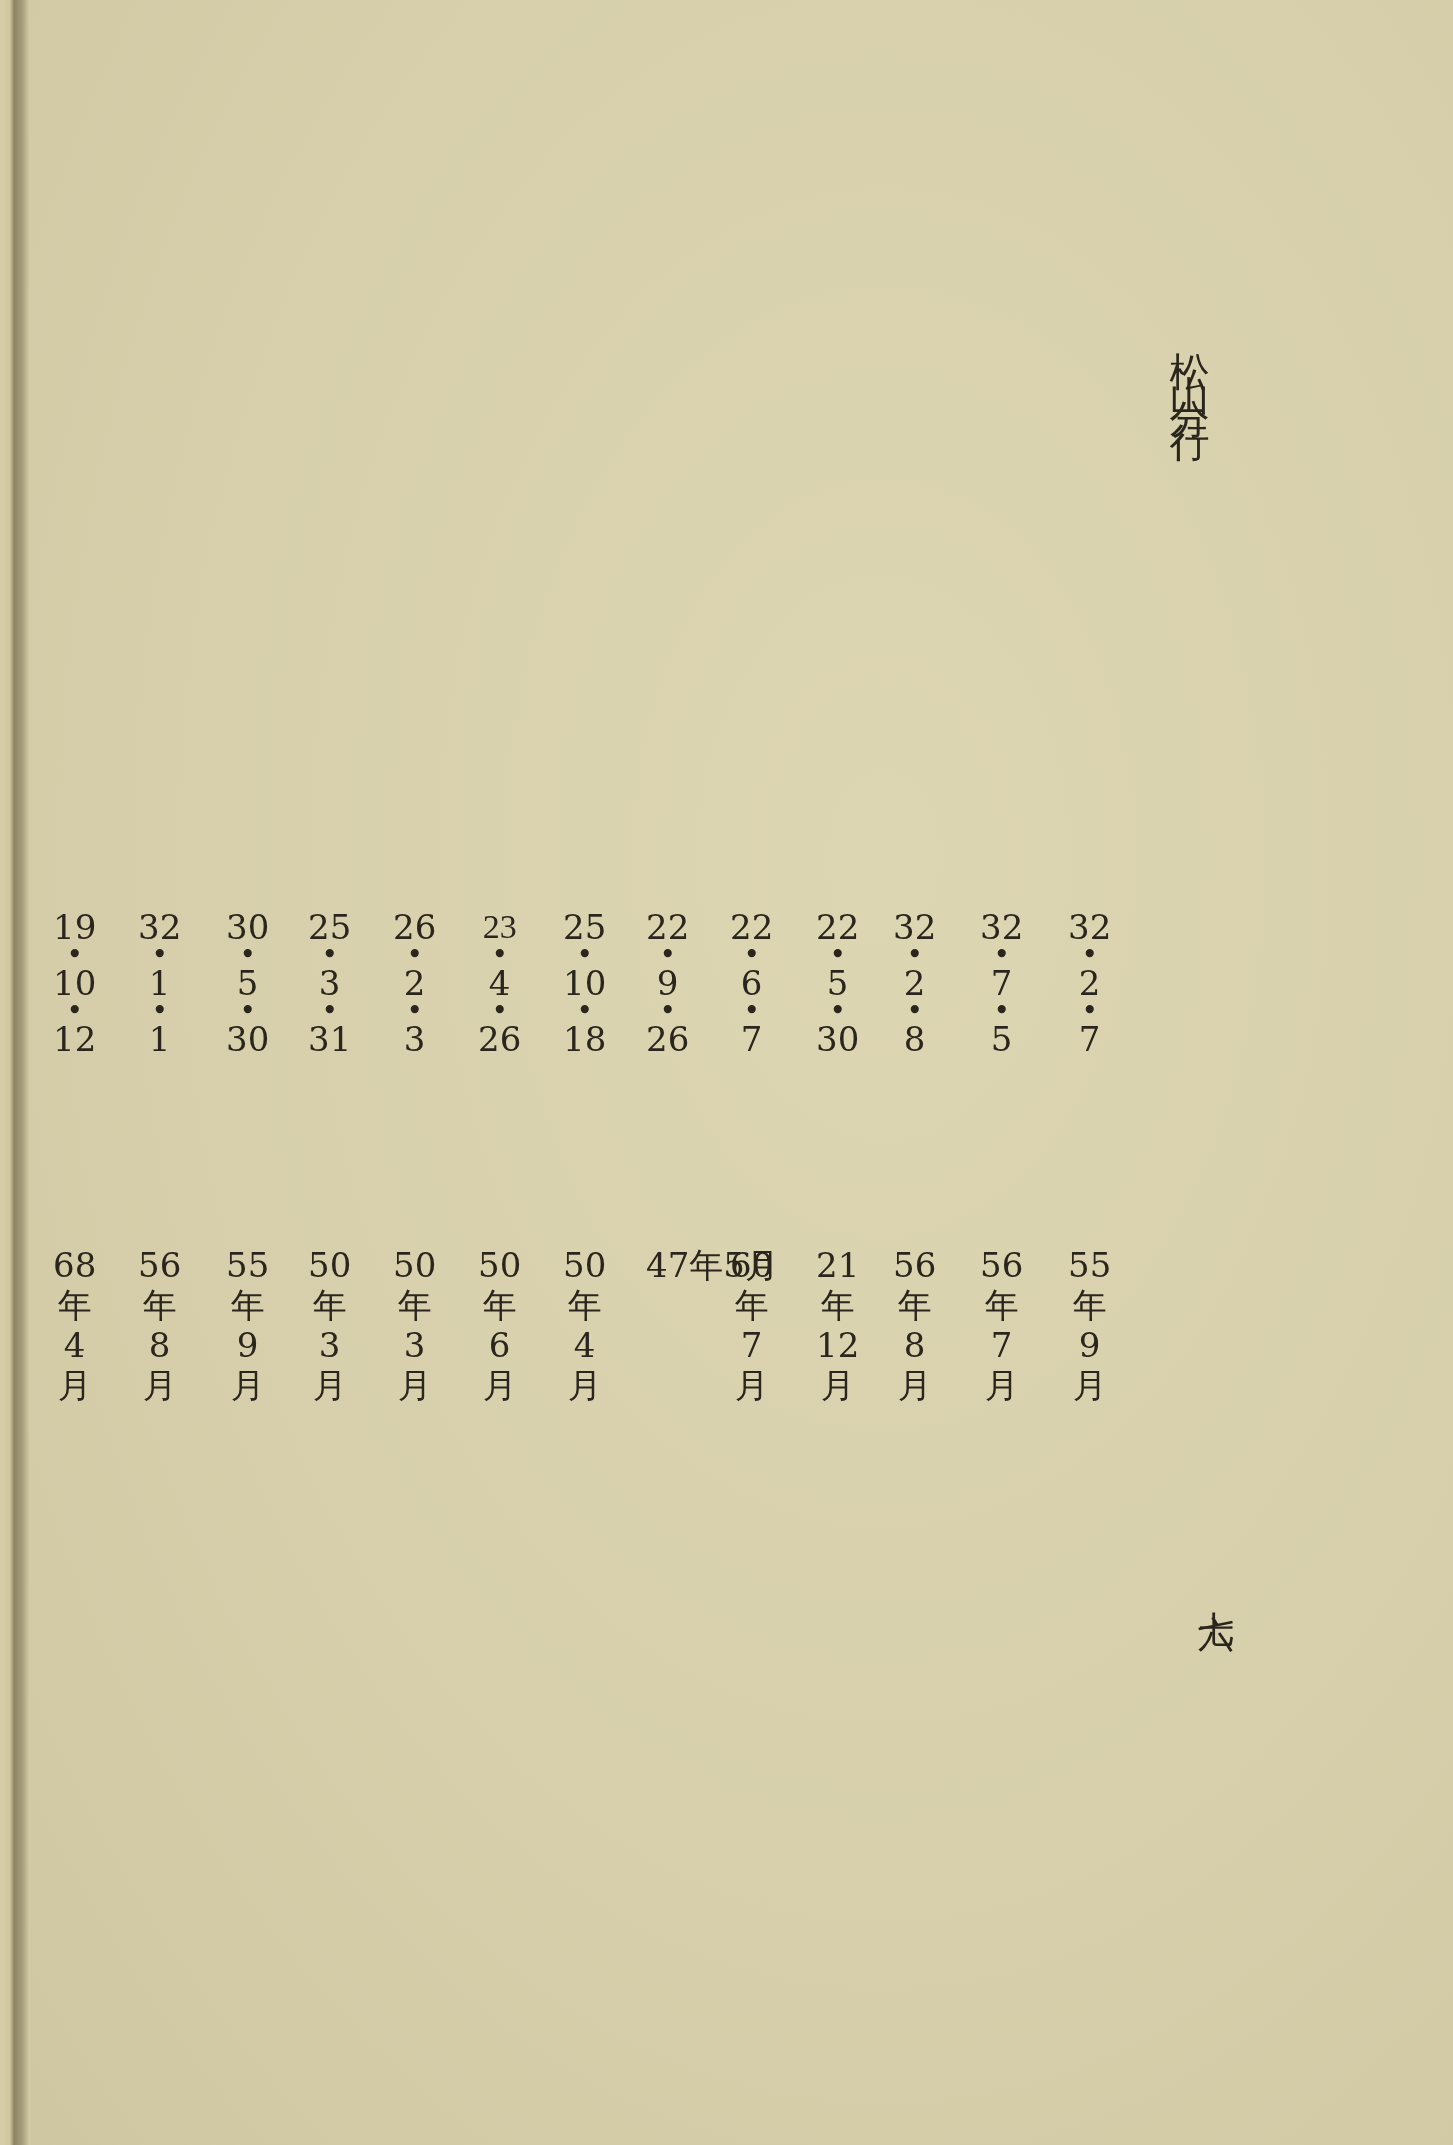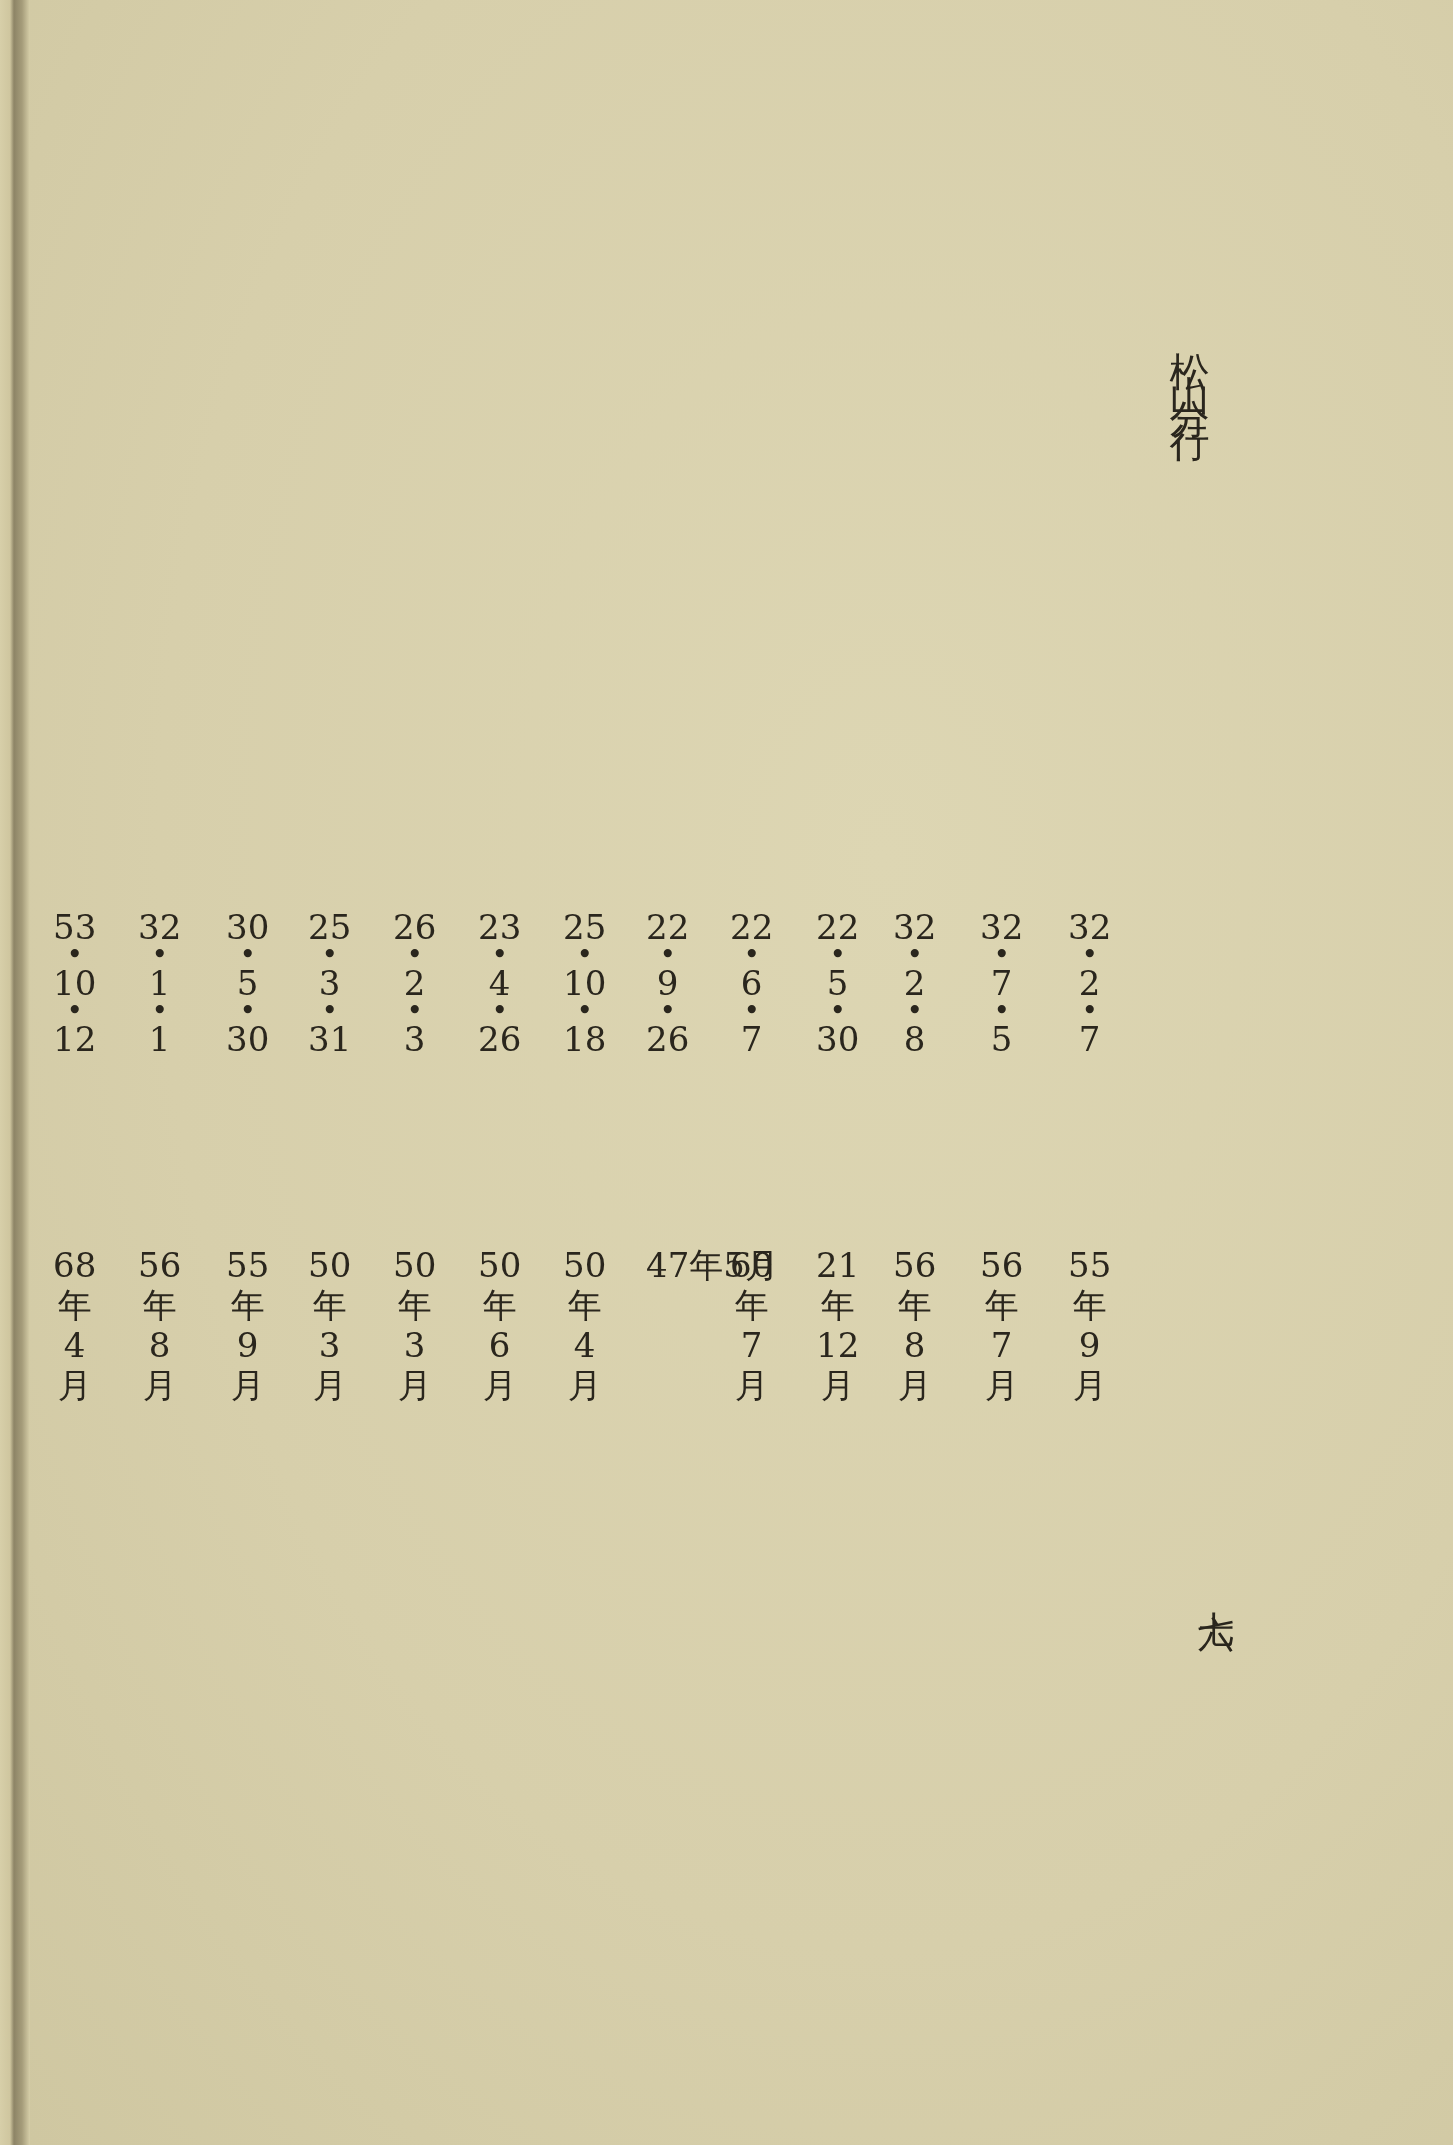--- a/index.html
+++ b/index.html
@@ -179,21 +179,21 @@
       <span style="line-height: 40px;">年</span>
       <span style="line-height: 40px;">4</span>
       <span style="line-height: 40px;">月</span>
     </div>
     <div class="col addr" style="left: 537px; top: 1440px;"></div>
     <div class="col ditto" style="left: 456px; top: 262px; font-size: 34px;"></div>
     <div class="col name" style="left: 449px; top: 405px; letter-spacing: 100px;"></div>
     <div class="col sex" style="left: 454px; top: 758px;"></div>
     <div class="col ditto" style="left: 456px; top: 842px;"></div>
     <div class="col num" style="left: 448px; top: 910px; display: flex; flex-direction: column; align-items: center; writing-mode: horizontal-tb;">
-      <span style="line-height: 34px;">23</span>
+      <span style="line-height: 34px; font-family: Liberation Serif, serif;">23</span>
       <span style="line-height: 22px; font-size: 28px;">•</span>
       <span style="line-height: 34px;">4</span>
       <span style="line-height: 22px; font-size: 28px;">•</span>
       <span style="line-height: 34px;">26</span>
     </div>
     <div class="col place" style="left: 453px; top: 1100px;"></div>
     <div class="col num" style="left: 448px; top: 1245px; display: flex; flex-direction: column; align-items: center; writing-mode: horizontal-tb;">
       <span style="line-height: 40px;">50</span>
       <span style="line-height: 40px;">年</span>
       <span style="line-height: 40px;">6</span>
@@ -274,21 +274,21 @@
       <span style="line-height: 40px;">年</span>
       <span style="line-height: 40px;">8</span>
       <span style="line-height: 40px;">月</span>
     </div>
     <div class="col addr" style="left: 112px; top: 1440px;"></div>
     <div class="col title-sm" style="left: 27px; top: 200px;"></div>
     <div class="col name" style="left: 24px; top: 405px; letter-spacing: 100px;"></div>
     <div class="col sex" style="left: 29px; top: 758px;"></div>
     <div class="col ditto" style="left: 31px; top: 842px;"></div>
     <div class="col num" style="left: 23px; top: 910px; display: flex; flex-direction: column; align-items: center; writing-mode: horizontal-tb;">
-      <span style="line-height: 34px;">53</span>
+      <span style="line-height: 34px;">19</span>
       <span style="line-height: 22px; font-size: 28px;">•</span>
       <span style="line-height: 34px;">10</span>
       <span style="line-height: 22px; font-size: 28px;">•</span>
       <span style="line-height: 34px;">12</span>
     </div>
     <div class="col place" style="left: 28px; top: 1100px;"></div>
     <div class="col num" style="left: 23px; top: 1245px; display: flex; flex-direction: column; align-items: center; writing-mode: horizontal-tb;">
       <span style="line-height: 40px;">68</span>
       <span style="line-height: 40px;">年</span>
       <span style="line-height: 40px;">4</span>

